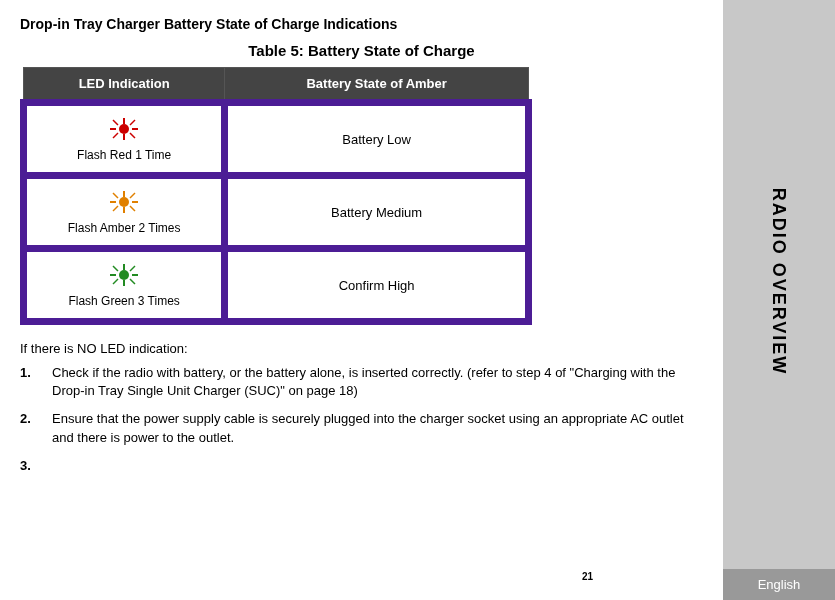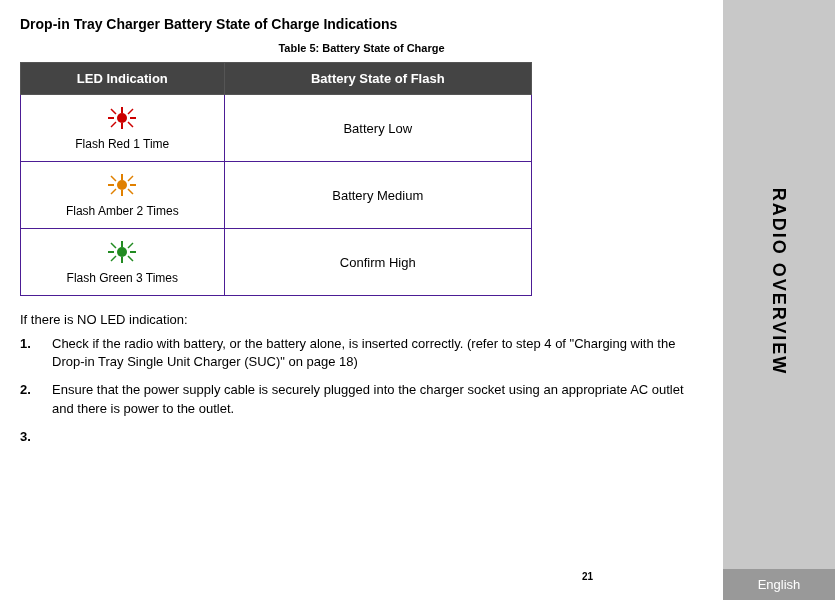--- a/index.html
+++ b/index.html
@@ -21,21 +21,21 @@
 
     .page-title {
       font-size: 14px;
       font-weight: bold;
       margin-bottom: 10px;
     }
 
     .table-title {
       text-align: center;
       font-weight: bold;
-      font-size: 11px;
+      font-size: 15px;
       margin-bottom: 8px;
     }
 
     table {
       width: 512px;
       border-collapse: collapse;
       border: 1px solid #555;
       margin-bottom: 16px;
     }
 
@@ -43,21 +43,21 @@
       background: #444;
       color: #fff;
       padding: 8px 12px;
       font-size: 13px;
       font-weight: bold;
       border: 1px solid #555;
       text-align: center;
     }
 
     td {
-      border: 1px solid #4c1d95;
+      border: 7px solid #4c1d95;
       padding: 10px 14px;
       text-align: center;
       vertical-align: middle;
     }
 
     td.led-cell {
       width: 220px;
       margin-left: 32px;
     }
 
@@ -160,21 +160,21 @@
 
 <div class="main-content">
   <div class="page-title">Drop-in Tray Charger Battery State of Charge Indications</div>
 
   <div class="table-title">Table 5: Battery State of Charge</div>
 
   <table>
     <thead>
       <tr>
         <th>LED Indication</th>
-        <th>Battery State of Flash</th>
+        <th>Battery State of Amber</th>
       </tr>
     </thead>
     <tbody id="table-body">
 
     <tr>
           <td class="led-cell"><span class="led-icon"><svg viewBox="0 0 40 26" xmlns="http://www.w3.org/2000/svg">
 
     <line x1="20" y1="2" x2="20" y2="8" stroke="#cc0000" stroke-width="2"></line>
     <line x1="20" y1="18" x2="20" y2="24" stroke="#cc0000" stroke-width="2"></line>
     <line x1="6" y1="13" x2="12" y2="13" stroke="#cc0000" stroke-width="2"></line>

